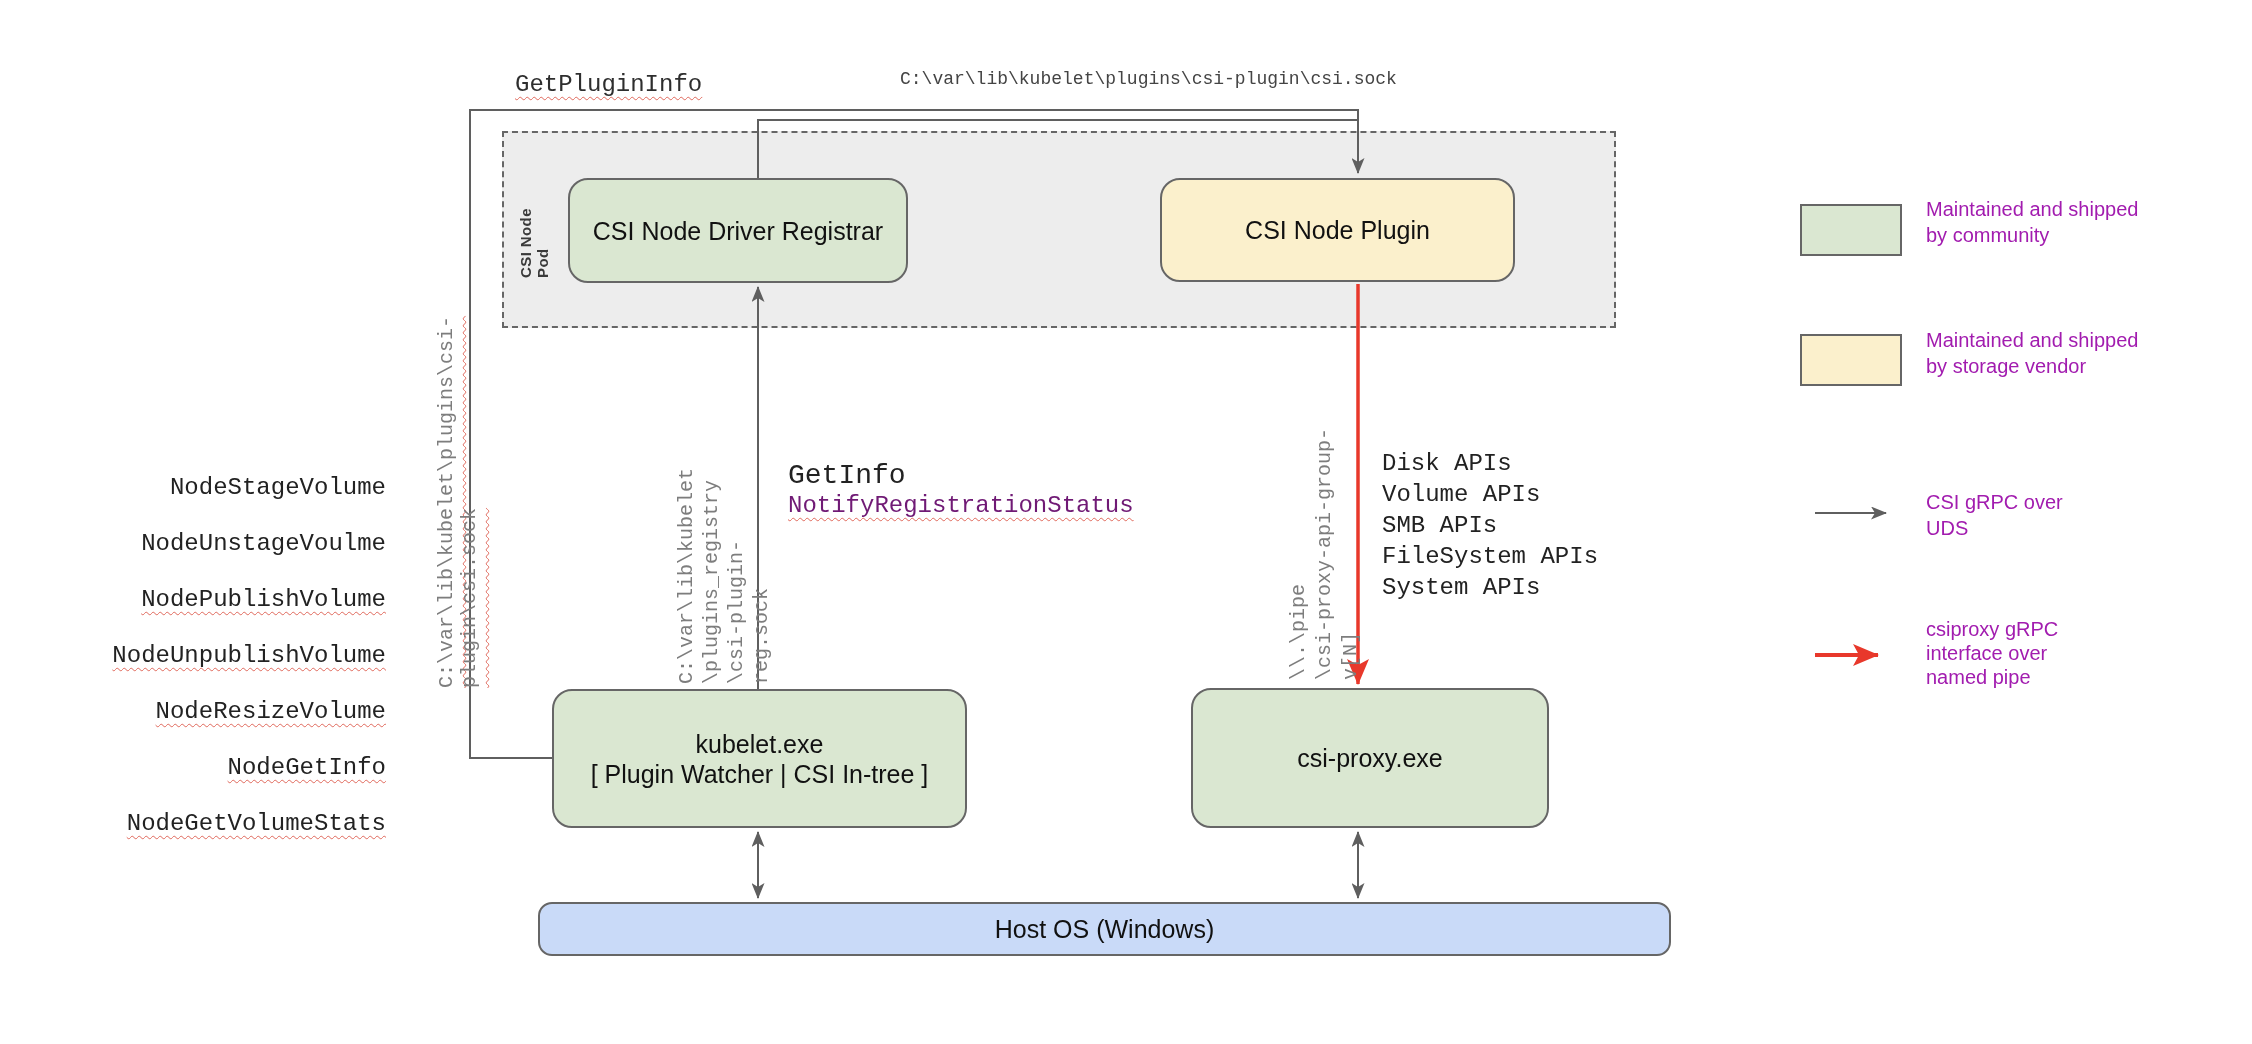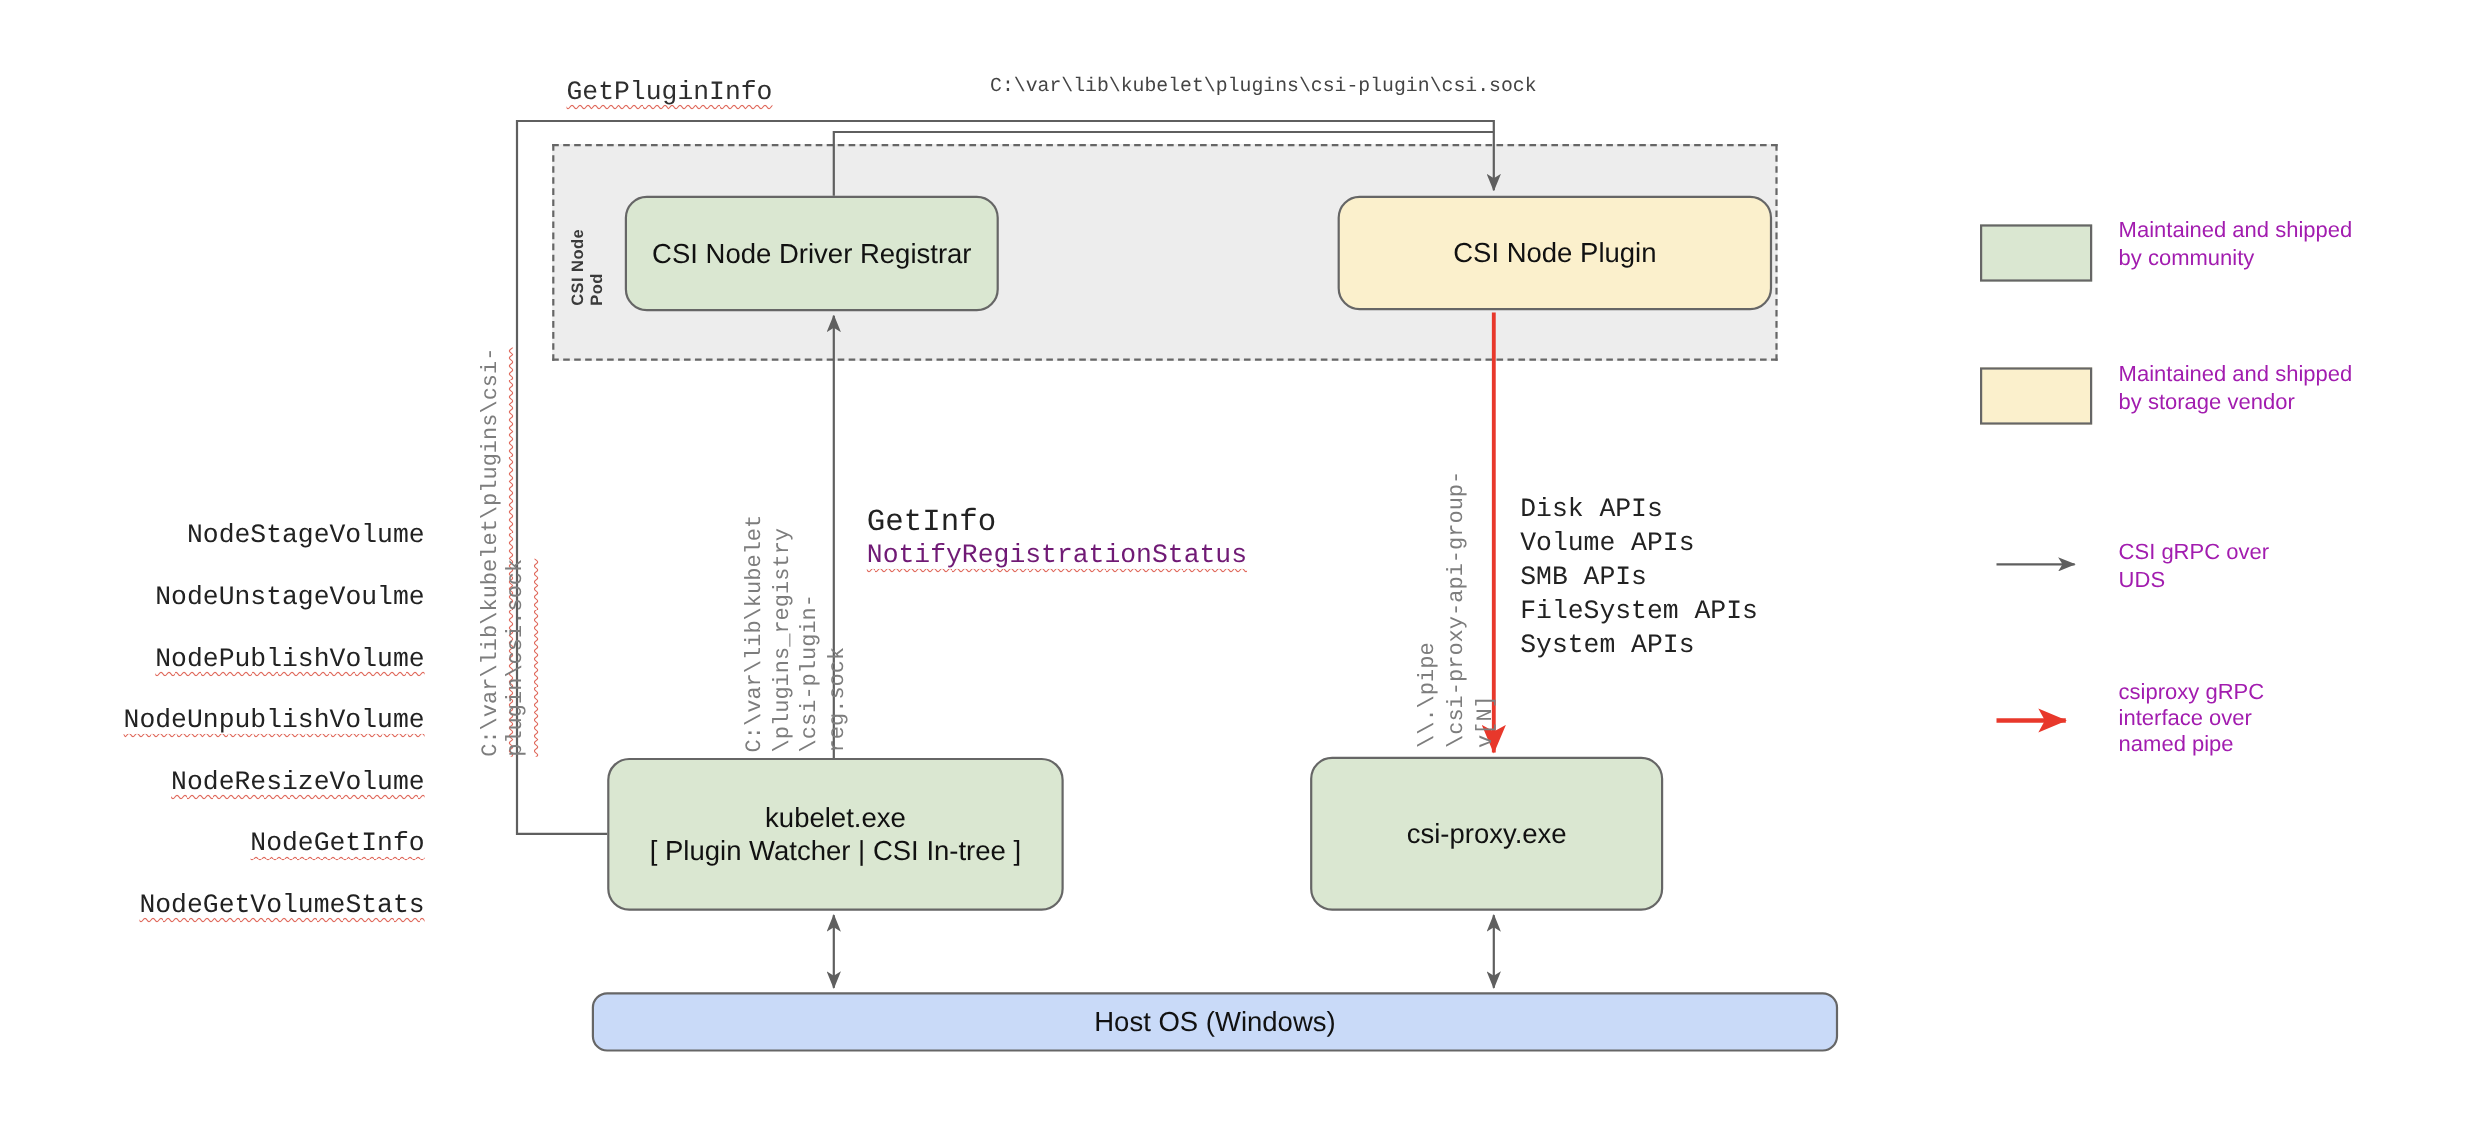--- a/index.html
+++ b/index.html
@@ -57,30 +57,30 @@
     <path d="M 1358 284 V 684" fill="none" stroke="#e8382b" stroke-width="3.5" marker-end="url(#stealth)"></path>
 
     <path d="M 1815 513 H 1886" fill="none" stroke="#5f5f5f" stroke-width="2" marker-end="url(#kite)"></path>
     <path d="M 1815 655 H 1878" fill="none" stroke="#e8382b" stroke-width="4" marker-end="url(#stealth)"></path>
   </svg>
 
   <div class="nodebox green" style="left:568px;top:178px;width:340px;height:105px;">
     <span>CSI Node Driver Registrar</span>
   </div>
 
-  <div class="nodebox yellow" style="left:1216px;top:178px;width:395px;height:104px;">
+  <div class="nodebox yellow" style="left:1160px;top:178px;width:355px;height:104px;">
     <span>CSI Node Plugin</span>
   </div>
 
   <div class="nodebox green" style="left:552px;top:689px;width:415px;height:139px;">
     <span>kubelet.exe
 [ Plugin Watcher | CSI In-tree ]</span>
   </div>
 
-  <div class="nodebox green" style="left:1191px;top:688px;width:321px;height:140px;">
+  <div class="nodebox green" style="left:1191px;top:688px;width:358px;height:140px;">
     <span>csi-proxy.exe</span>
   </div>
 
   <div class="nodebox blue" style="left:538px;top:902px;width:1133px;height:54px;">
     <span>Host OS (Windows)</span>
   </div>
 
   <div class="lbl mono sq" style="left:515px;top:71px;font-size:24px;">GetPluginInfo</div>
   <div class="lbl mono" style="left:900px;top:69px;font-size:18px;color:#444;">C:\var\lib\kubelet\plugins\csi-plugin\csi.sock</div>
 

